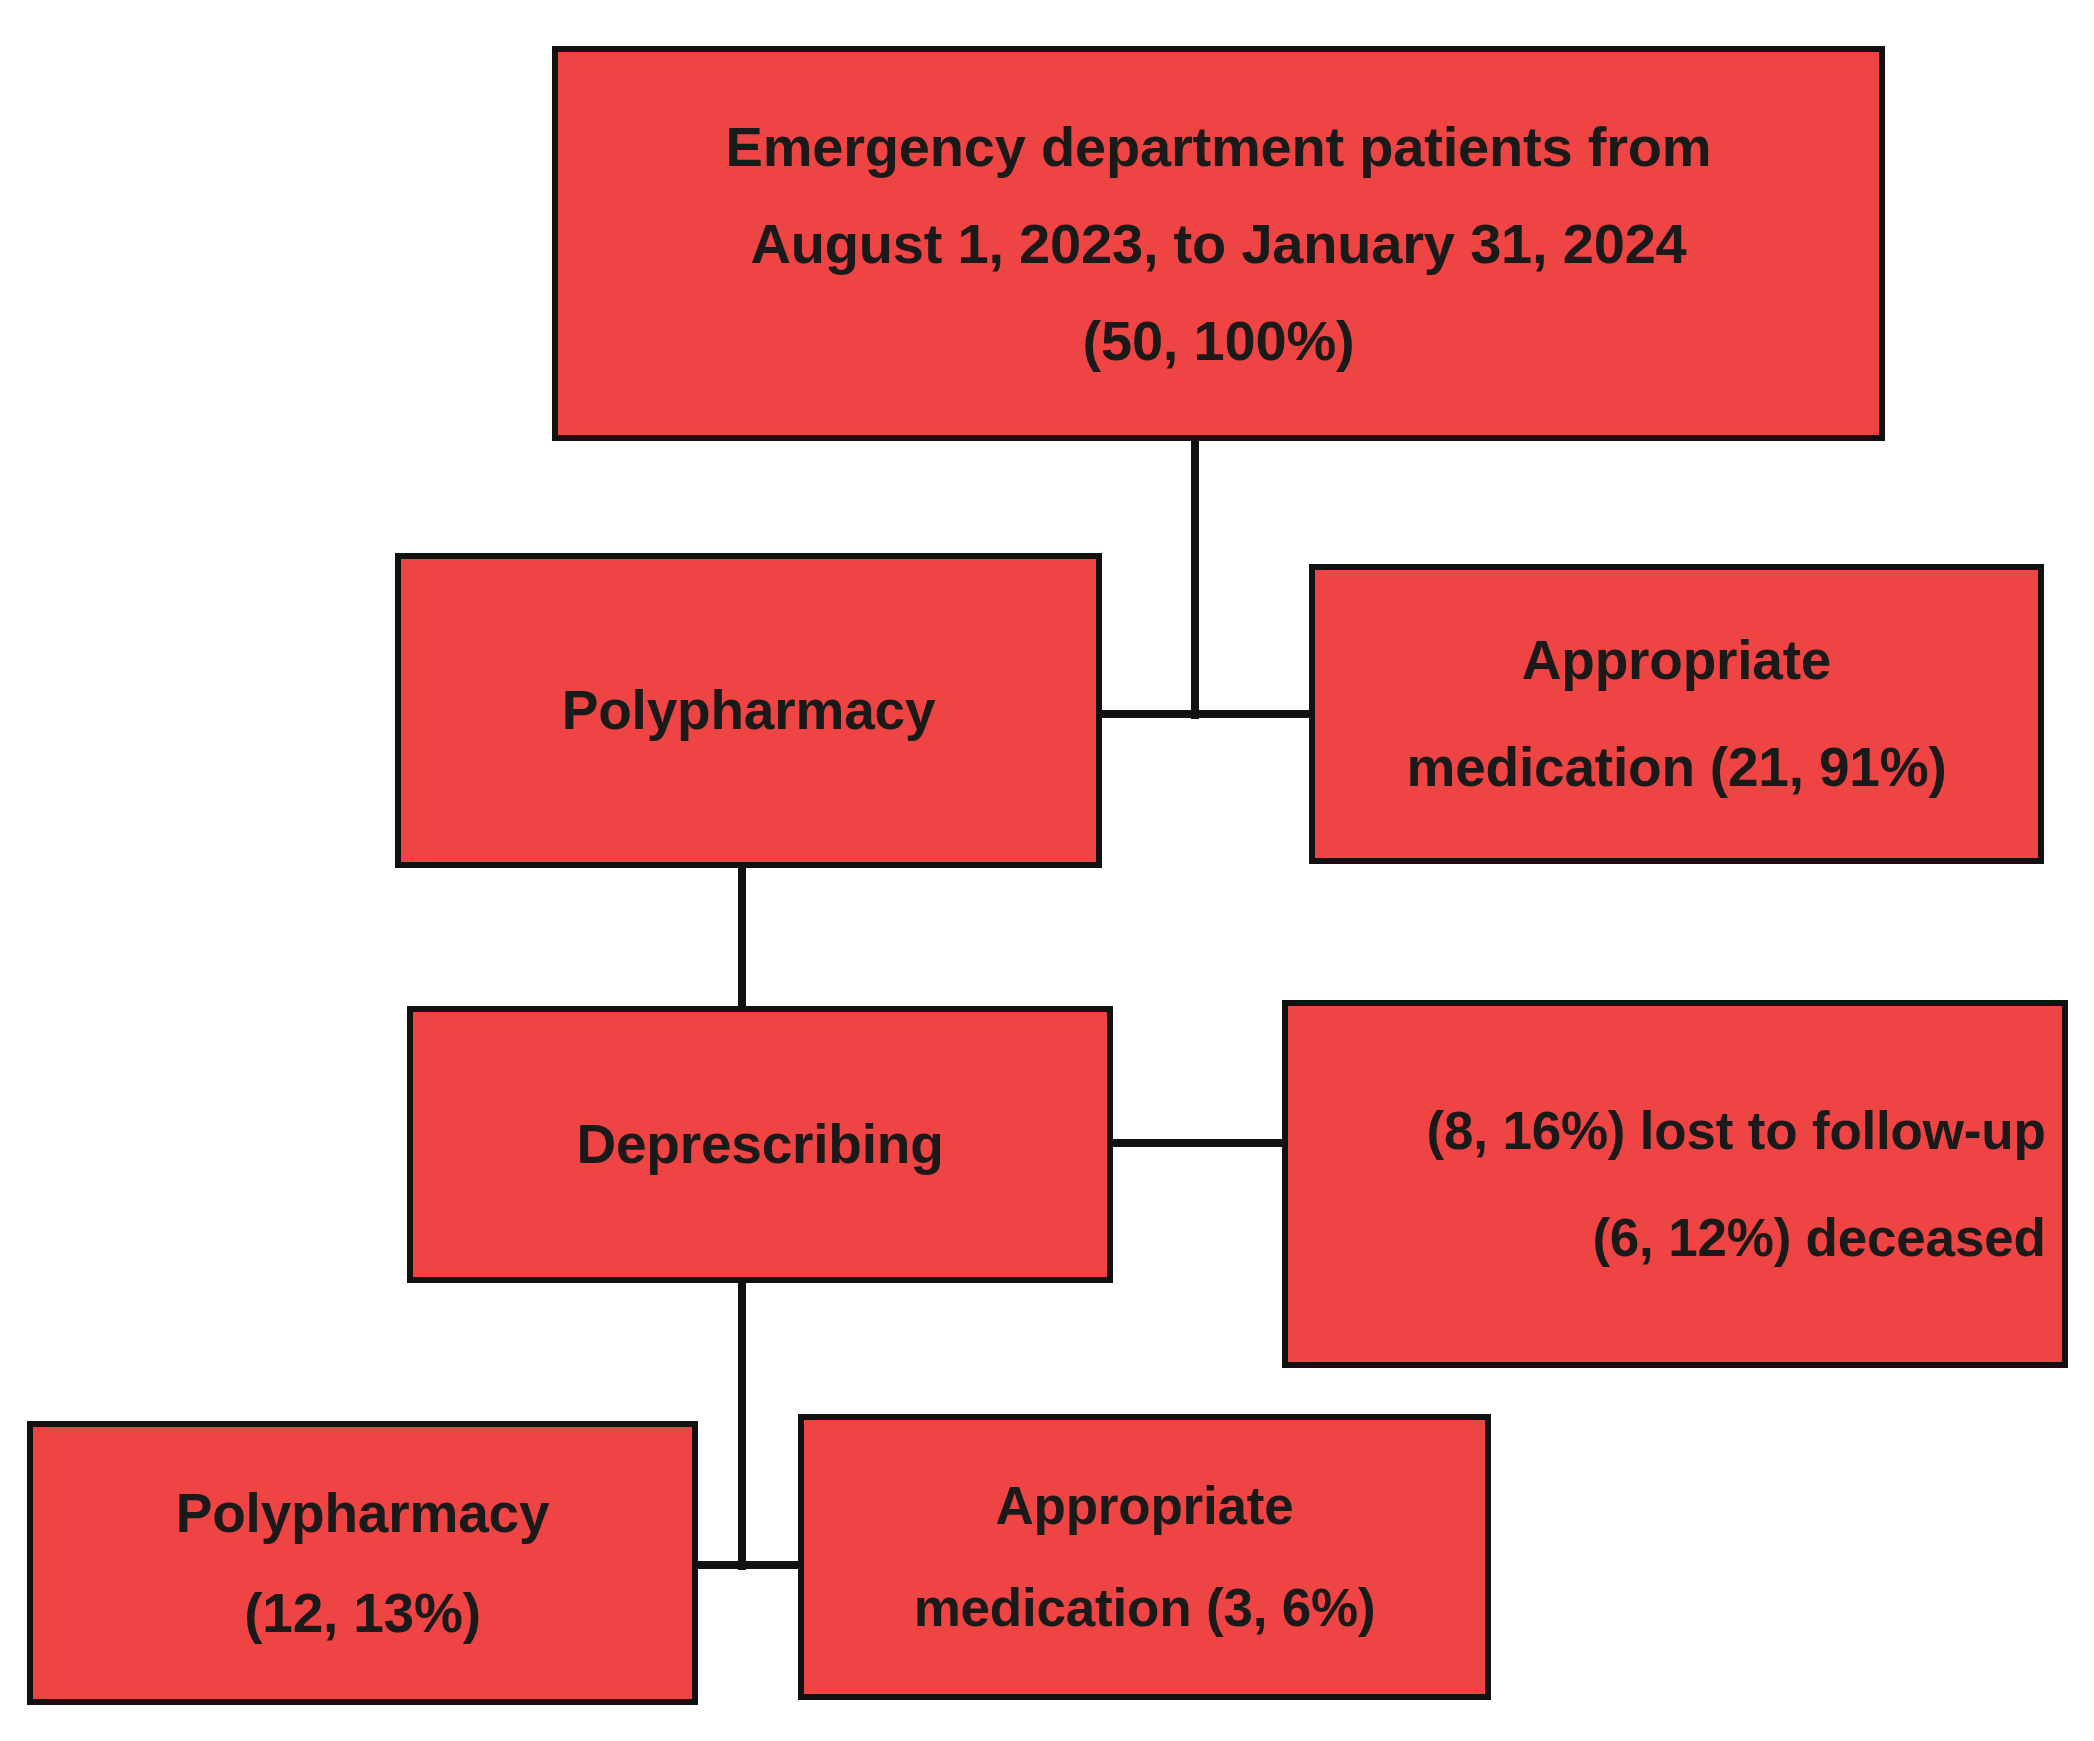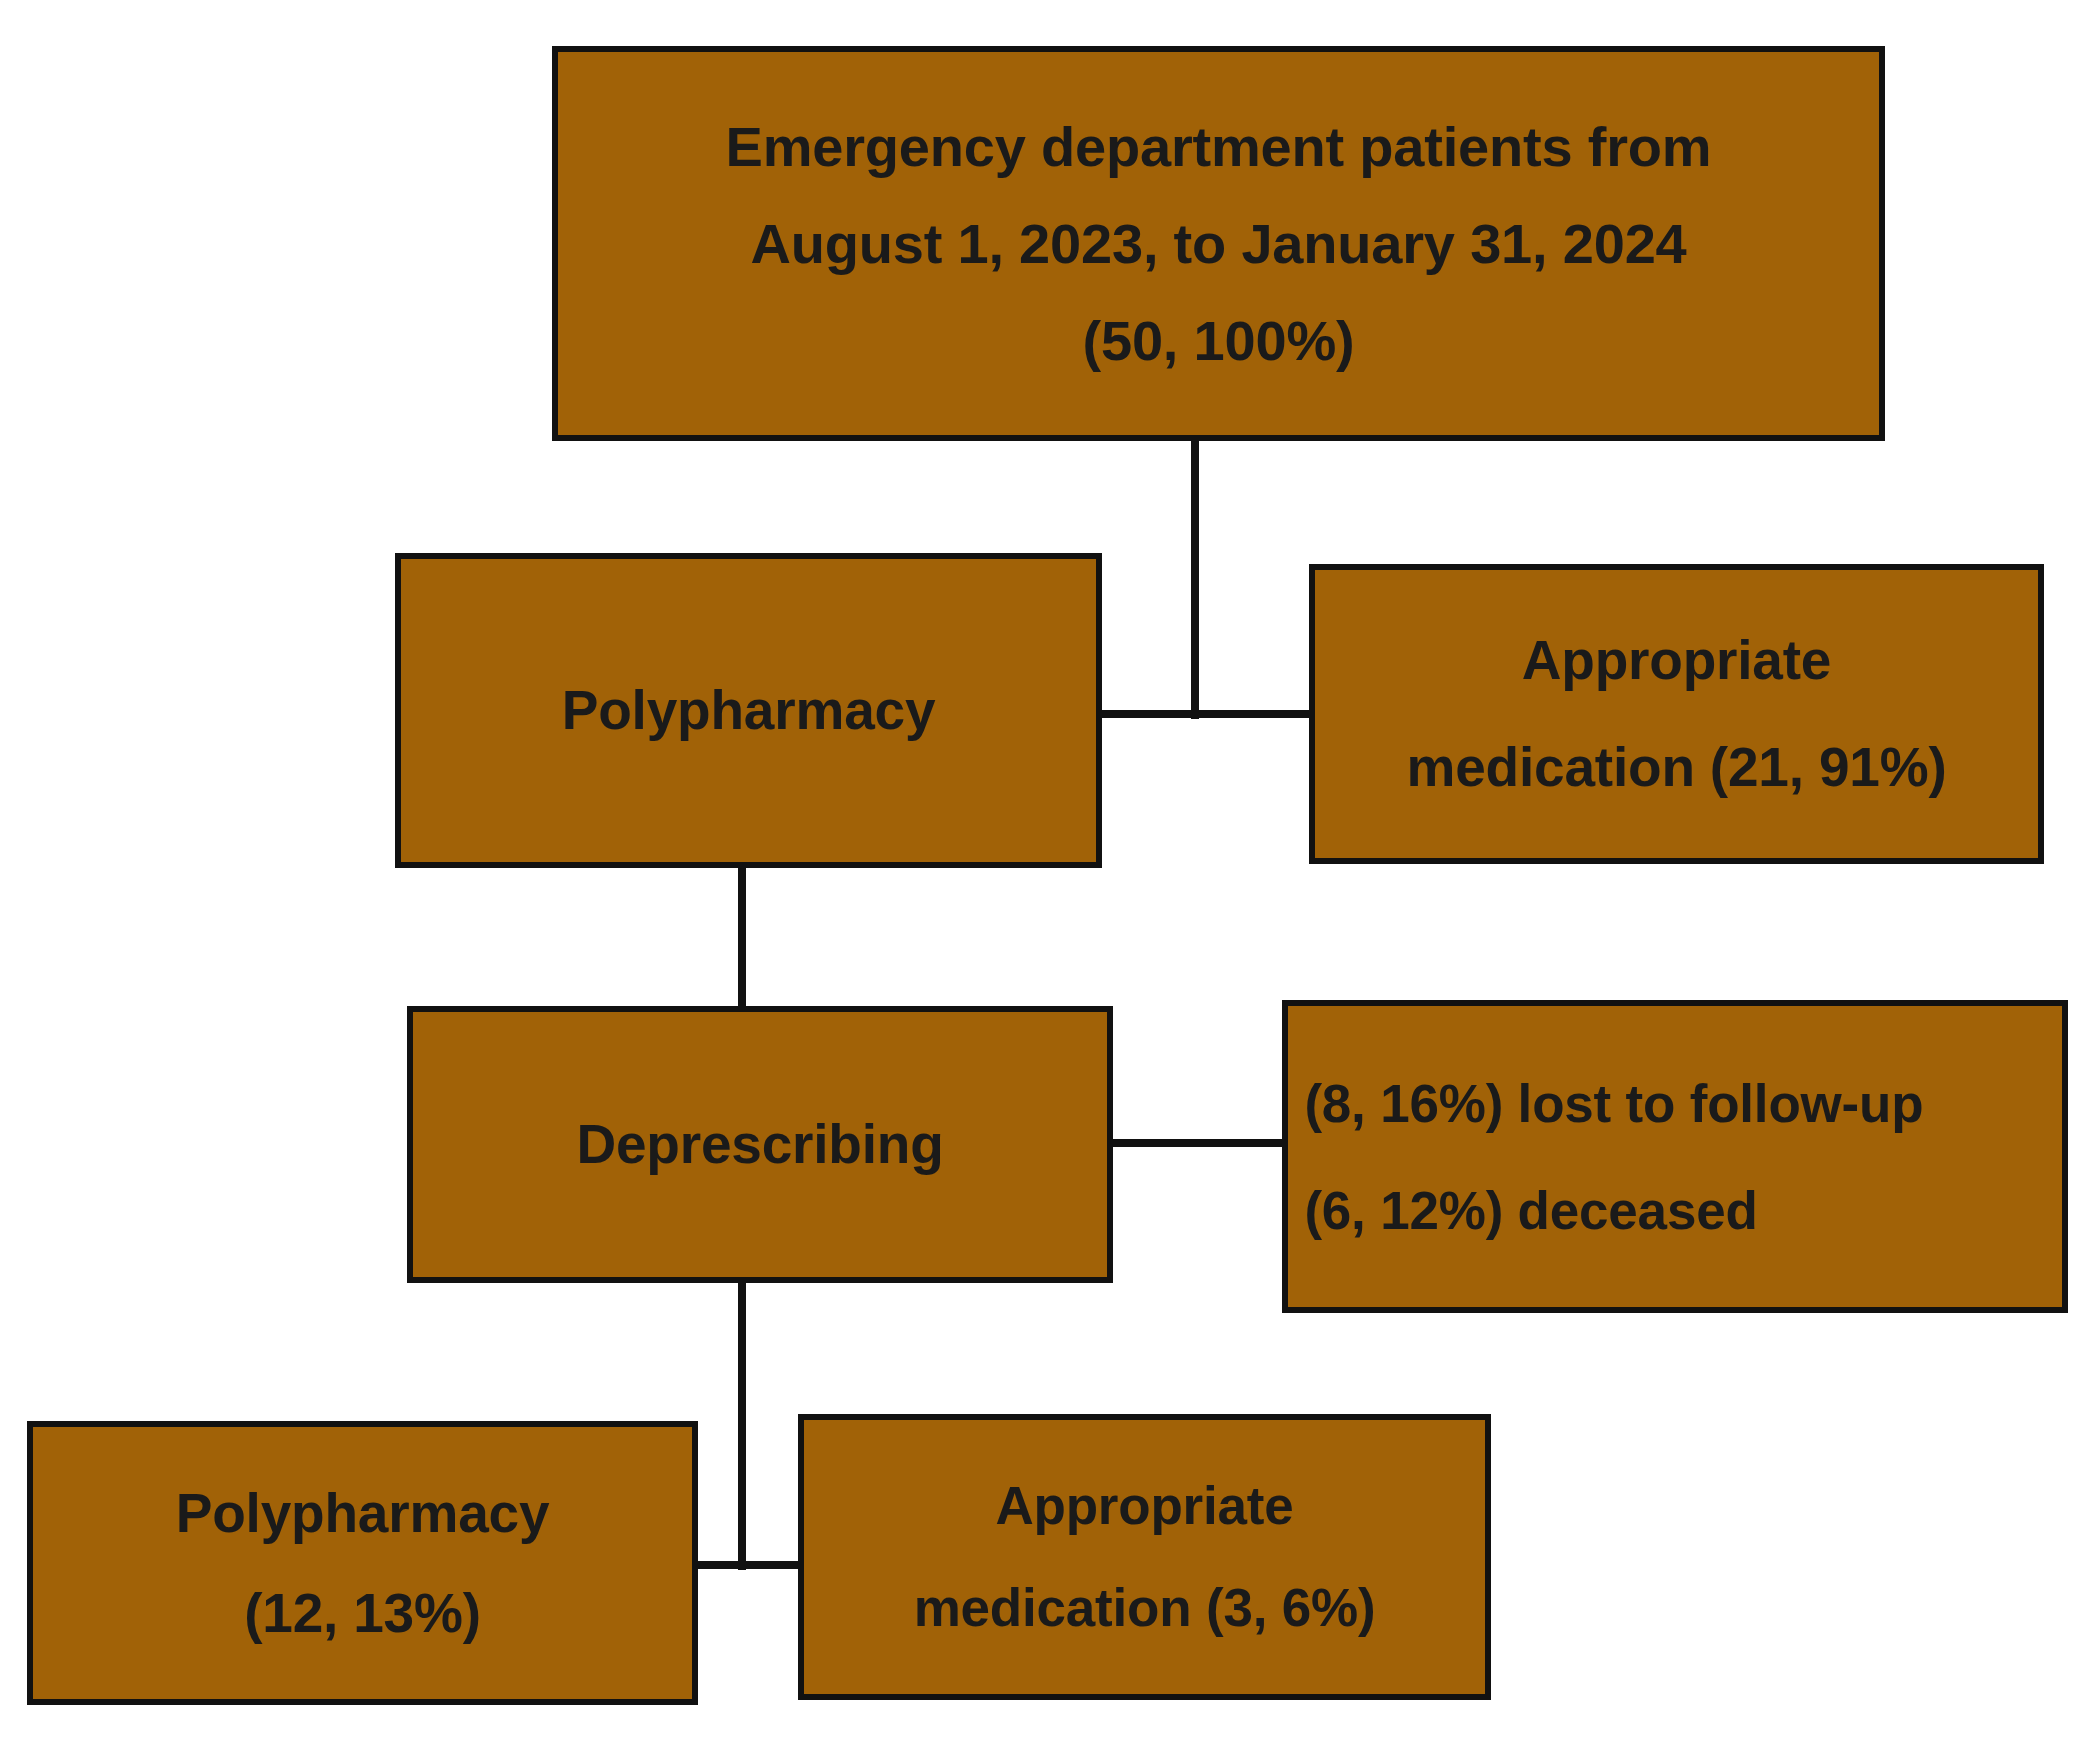--- a/index.html
+++ b/index.html
@@ -12,21 +12,21 @@
     position: relative;
     width: 2095px;
     height: 1742px;
     background: #ffffff;
     font-family: "Liberation Sans", "DejaVu Sans", sans-serif;
     overflow: hidden;
   }
   .node {
     position: absolute;
     box-sizing: border-box;
-    background: #a16207;
+    background: #ef4444;
     border: 6.4px solid #111111;
     display: flex;
     flex-direction: column;
     align-items: center;
     justify-content: center;
     z-index: 3;
   }
   .node.left-align {
     align-items: flex-start;
   }
@@ -59,22 +59,23 @@
     padding: 0 20px;
   }
   #node-appropriate-baseline .node-line { font-size: 55px; line-height: 107px; }
 
   #node-deprescribing {
     left: 407px;  top: 1006px; width: 706px;  height: 277px;
   }
   #node-deprescribing .node-line { font-size: 55px; line-height: 87px; }
 
   #node-attrition {
-    left: 1282px; top: 1000px; width: 786px;  height: 313px;
+    left: 1282px; top: 1000px; width: 786px;  height: 368px;
     padding: 0 16.4px;
+    align-items: flex-end;
   }
   #node-attrition .node-line { font-size: 53px; line-height: 107px; }
 
   #node-polypharmacy-followup {
     left: 27px;   top: 1421px; width: 671px;  height: 284px;
   }
   #node-polypharmacy-followup .node-line { font-size: 55px; line-height: 100px; }
 
   #node-appropriate-followup {
     left: 798px;  top: 1414px; width: 693px;  height: 286px;

